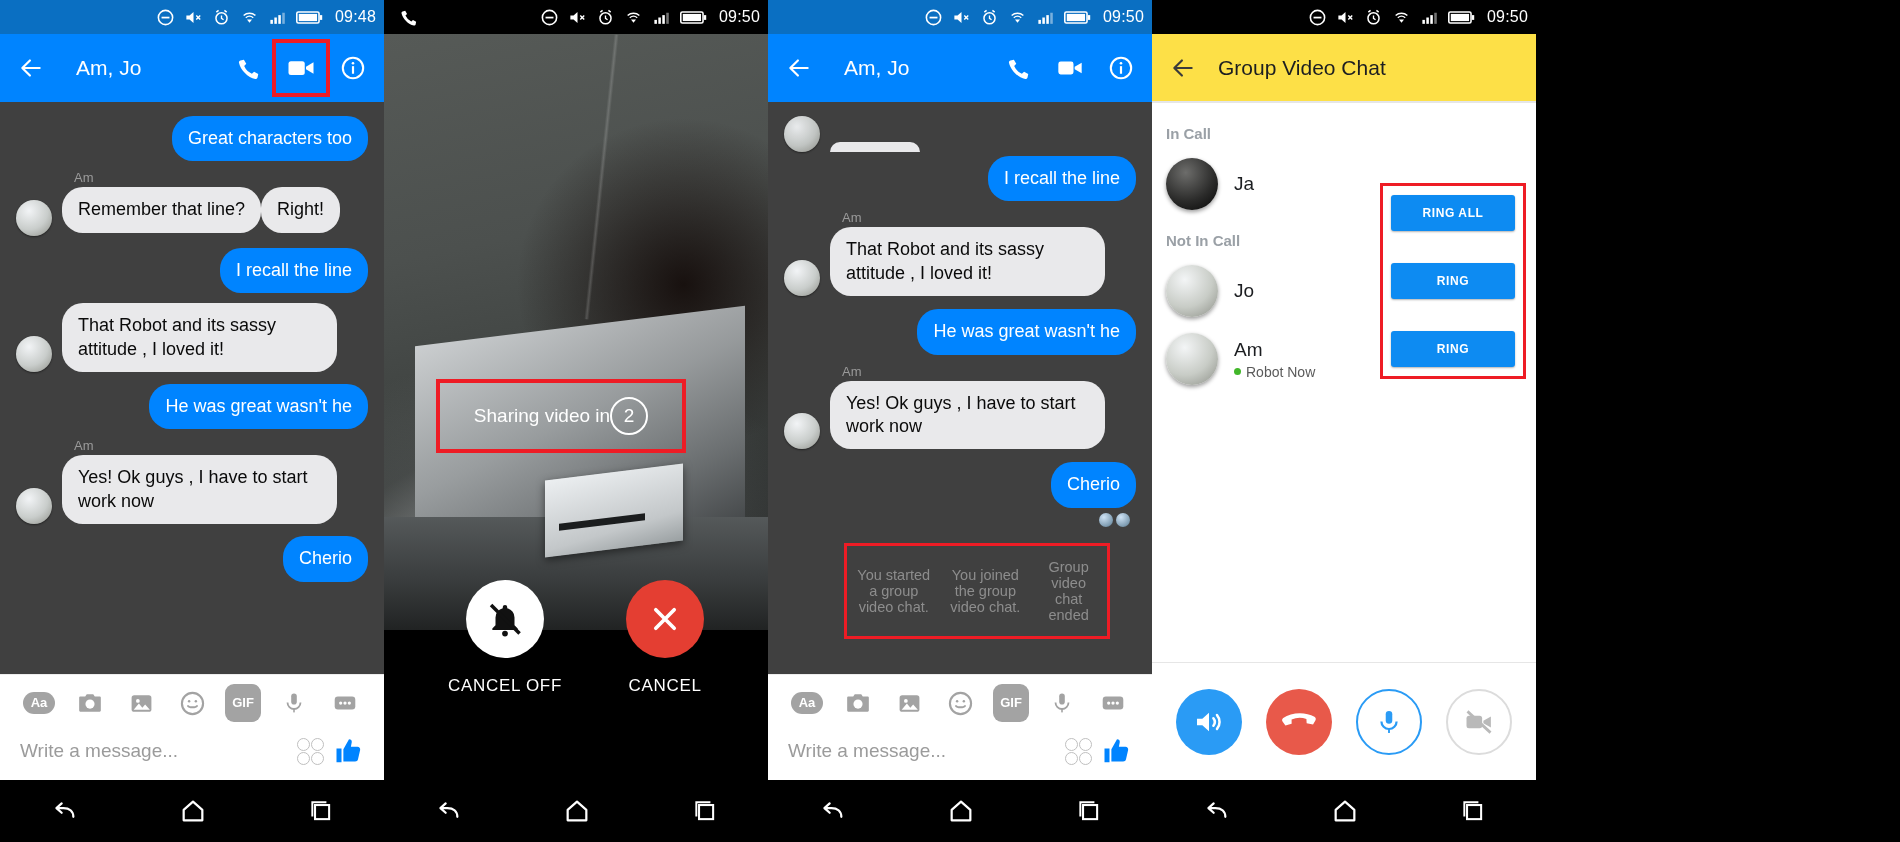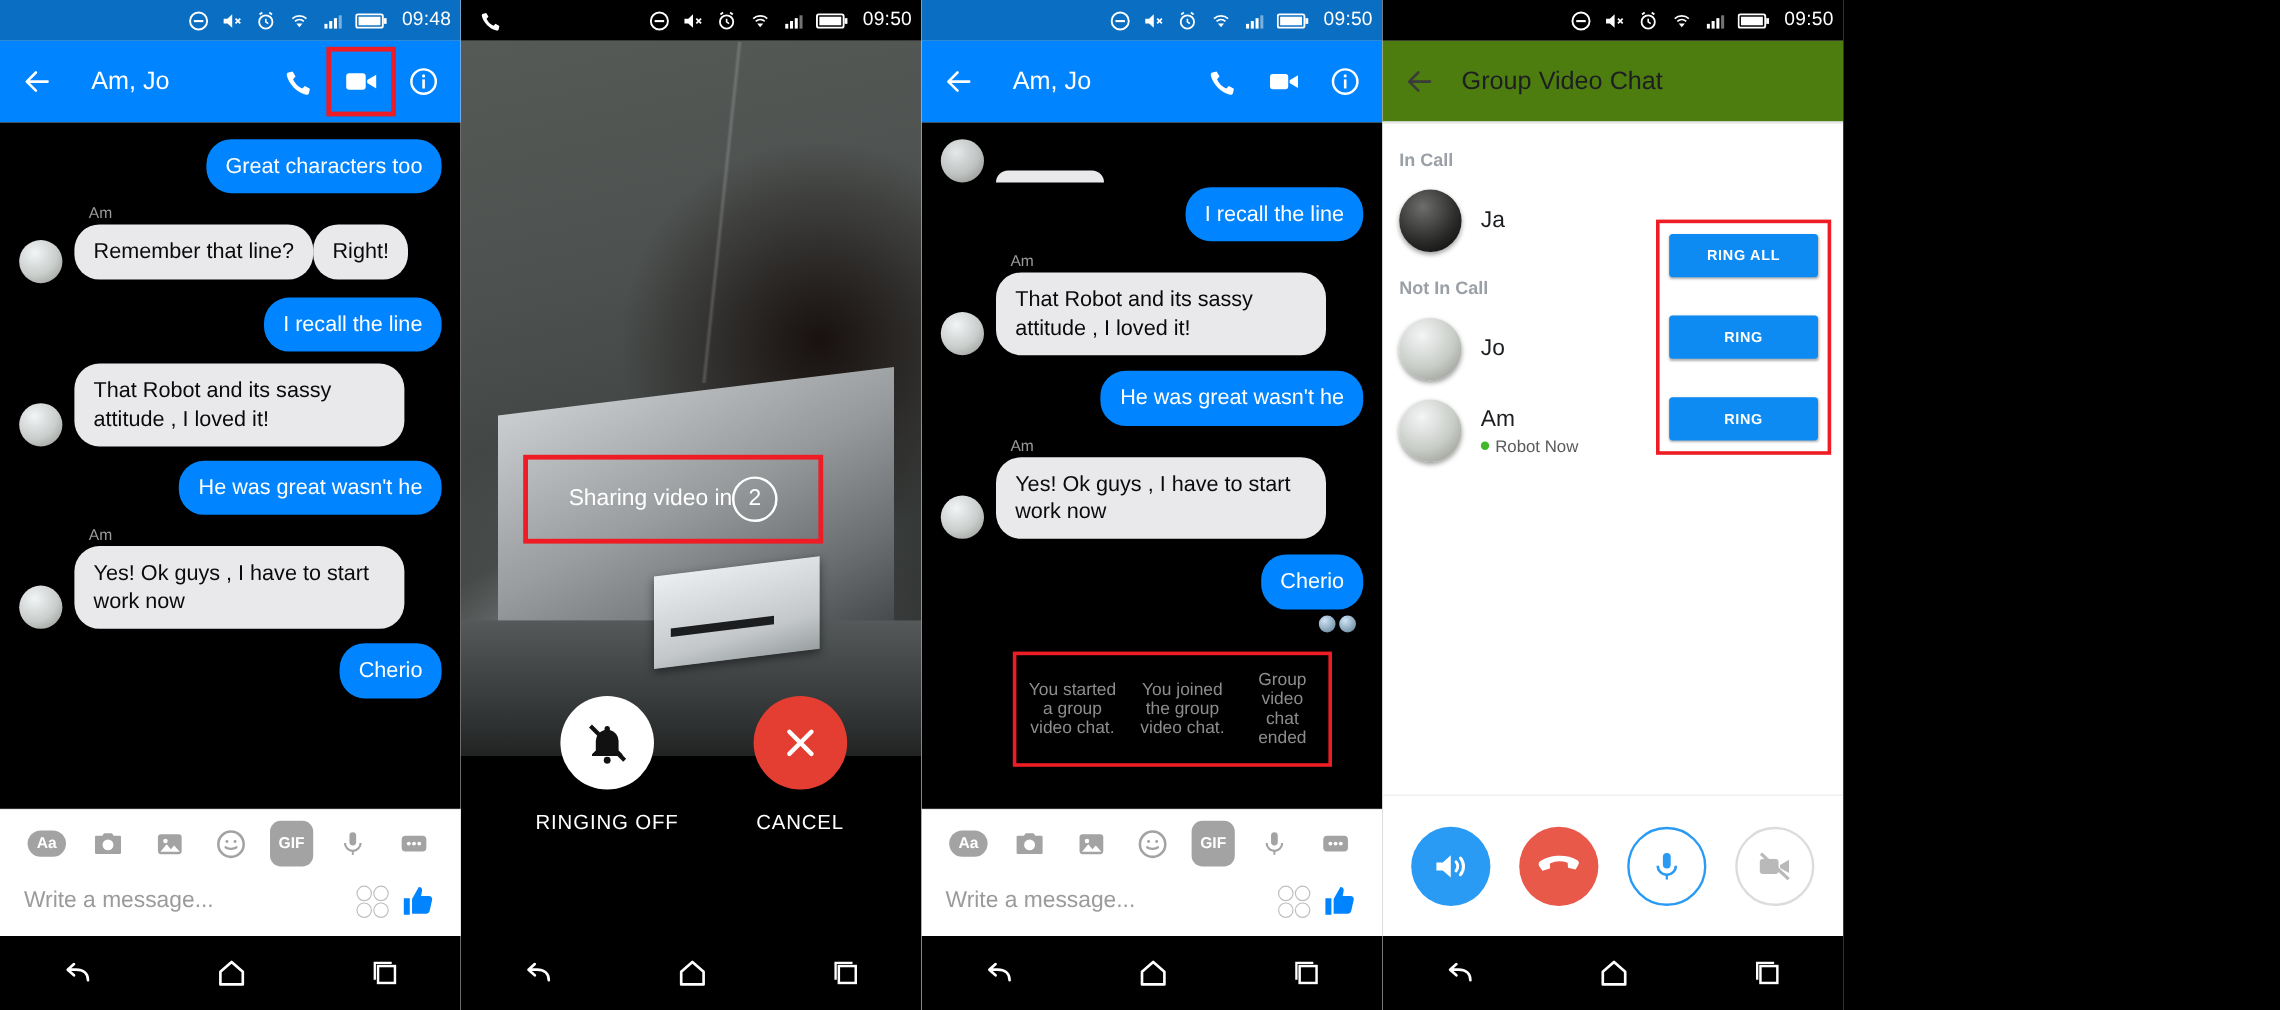--- a/index.html
+++ b/index.html
@@ -18,27 +18,27 @@
   .statusbar .sb-left { display:flex; align-items:center; padding-left:8px; }
   .statusbar .sb-right { display:flex; align-items:center; gap:9px; }
   .sb-ico { width:19px; height:19px; display:block; }
   .sb-time { color:#fff; font-size:16px; letter-spacing:.2px; padding-left:3px; }
 
   
   .appbar { height:68px; background:#0084ff; display:flex; align-items:center;
             padding:0 18px; gap:18px; flex:0 0 auto; position:relative; }
   .appbar .title { color:#fff; font-size:21px; flex:1; margin-left:14px; }
   .appbar .acts { display:flex; align-items:center; gap:24px; }
-  .appbar-white { height:68px; background:#4d7c0f; display:flex; align-items:center;
+  .appbar-white { height:68px; background:#fde047; display:flex; align-items:center;
                   padding:0 18px; gap:22px; flex:0 0 auto;
                   border-bottom:1px solid #e4e6eb; }
   .appbar-white .title { color:#1c1e21; font-size:21px; }
 
   
-  .thread { flex:1 1 auto; background:#000000; position:relative; overflow:hidden;
+  .thread { flex:1 1 auto; background:#404040; position:relative; overflow:hidden;
             padding:14px 16px 6px 16px; }
   .row { display:flex; align-items:flex-end; margin-bottom:5px; }
   .row.out { justify-content:flex-end; }
   .row.in  { justify-content:flex-start; }
   .bub { max-width:265px; padding:11px 16px; border-radius:21px; font-size:18px;
          line-height:1.3; }
   .bub.out { background:#0084ff; color:#fff; }
   .bub.in  { background:#e9e9eb; color:#0a0a0a; }
   .sender { font-size:13px; color:#9a9a9a; margin:9px 0 2px 58px; }
   .av { width:36px; height:36px; border-radius:50%; margin-right:10px; flex:0 0 auto;
@@ -372,21 +372,21 @@
       <div class="btns">
         <div class="cbtn">
           <span class="circ white">
             <svg style="width:38px;height:38px" viewBox="0 0 24 24">
                 <path d="M18 16v-5a6 6 0 00-4.6-5.8V4.5a1.4 1.4 0 10-2.8 0v.7A6 6 0 006 11v5l-2 2v1h16v-1z" fill="#111"></path>
                 <circle cx="12" cy="21.2" r="1.8" fill="#111"></circle>
                 <path d="M3.2 3.2l18 18" stroke="#111" stroke-width="2.2"></path>
                 <path d="M3.2 3.2l18 18" stroke="#fff" stroke-width="1" opacity=".0"></path>
               </svg>
           </span>
-          <span class="lbl">RINGING OFF</span>
+          <span class="lbl">CANCEL OFF</span>
         </div>
         <div class="cbtn">
           <span class="circ red">
             <svg style="width:34px;height:34px" viewBox="0 0 24 24">
                 <path d="M5.5 5.5l13 13M18.5 5.5l-13 13" stroke="#fff" stroke-width="2.6" stroke-linecap="round"></path>
               </svg>
           </span>
           <span class="lbl">CANCEL</span>
         </div>
       </div>

